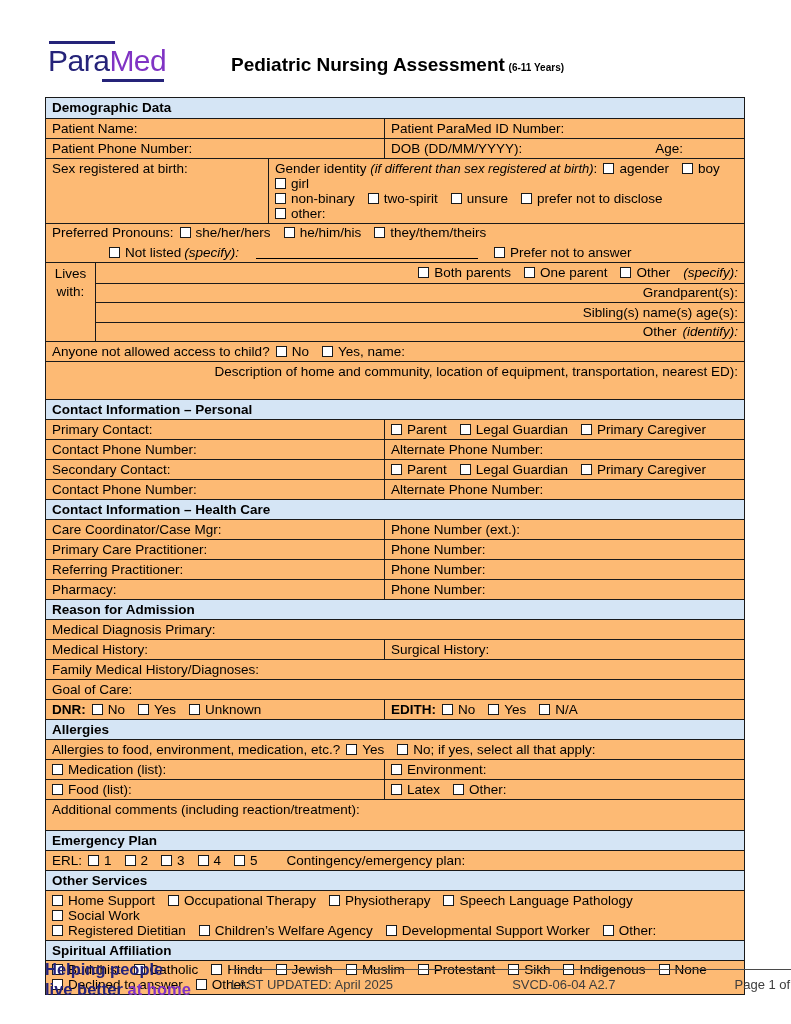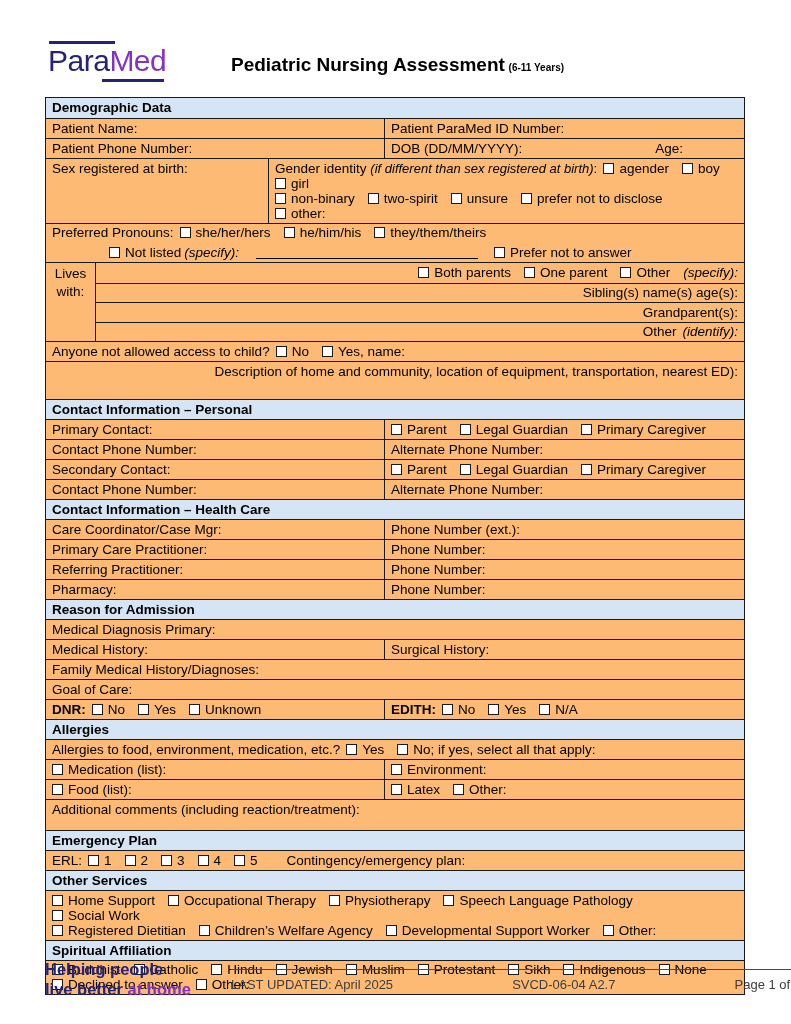--- a/index.html
+++ b/index.html
@@ -172,22 +172,22 @@
                 <span class="cb"></span>
                 <span>Both parents</span>
               </span><span class="cb-item">
                 <span class="cb"></span>
                 <span>One parent</span>
               </span><span class="cb-item">
                 <span class="cb"></span>
                 <span>Other</span>
               </span></span><span class="it">(specify):</span>
         </div>
+        <div class="lrow"><span>Grandparent(s):</span></div>
         <div class="lrow"><span>Sibling(s) name(s) age(s):</span></div>
-        <div class="lrow"><span>Grandparent(s):</span></div>
         <div class="lrow"><span class="mr">Other</span><span class="it">(identify):</span></div>
       </div>
     </div>
 
     <div class="row">
       <div class="cell">
         <span class="mr">Anyone not allowed access to child?</span><span class="cl"><span class="cb-item">
               <span class="cb"></span>
               <span>No</span>
             </span><span class="cb-item">

